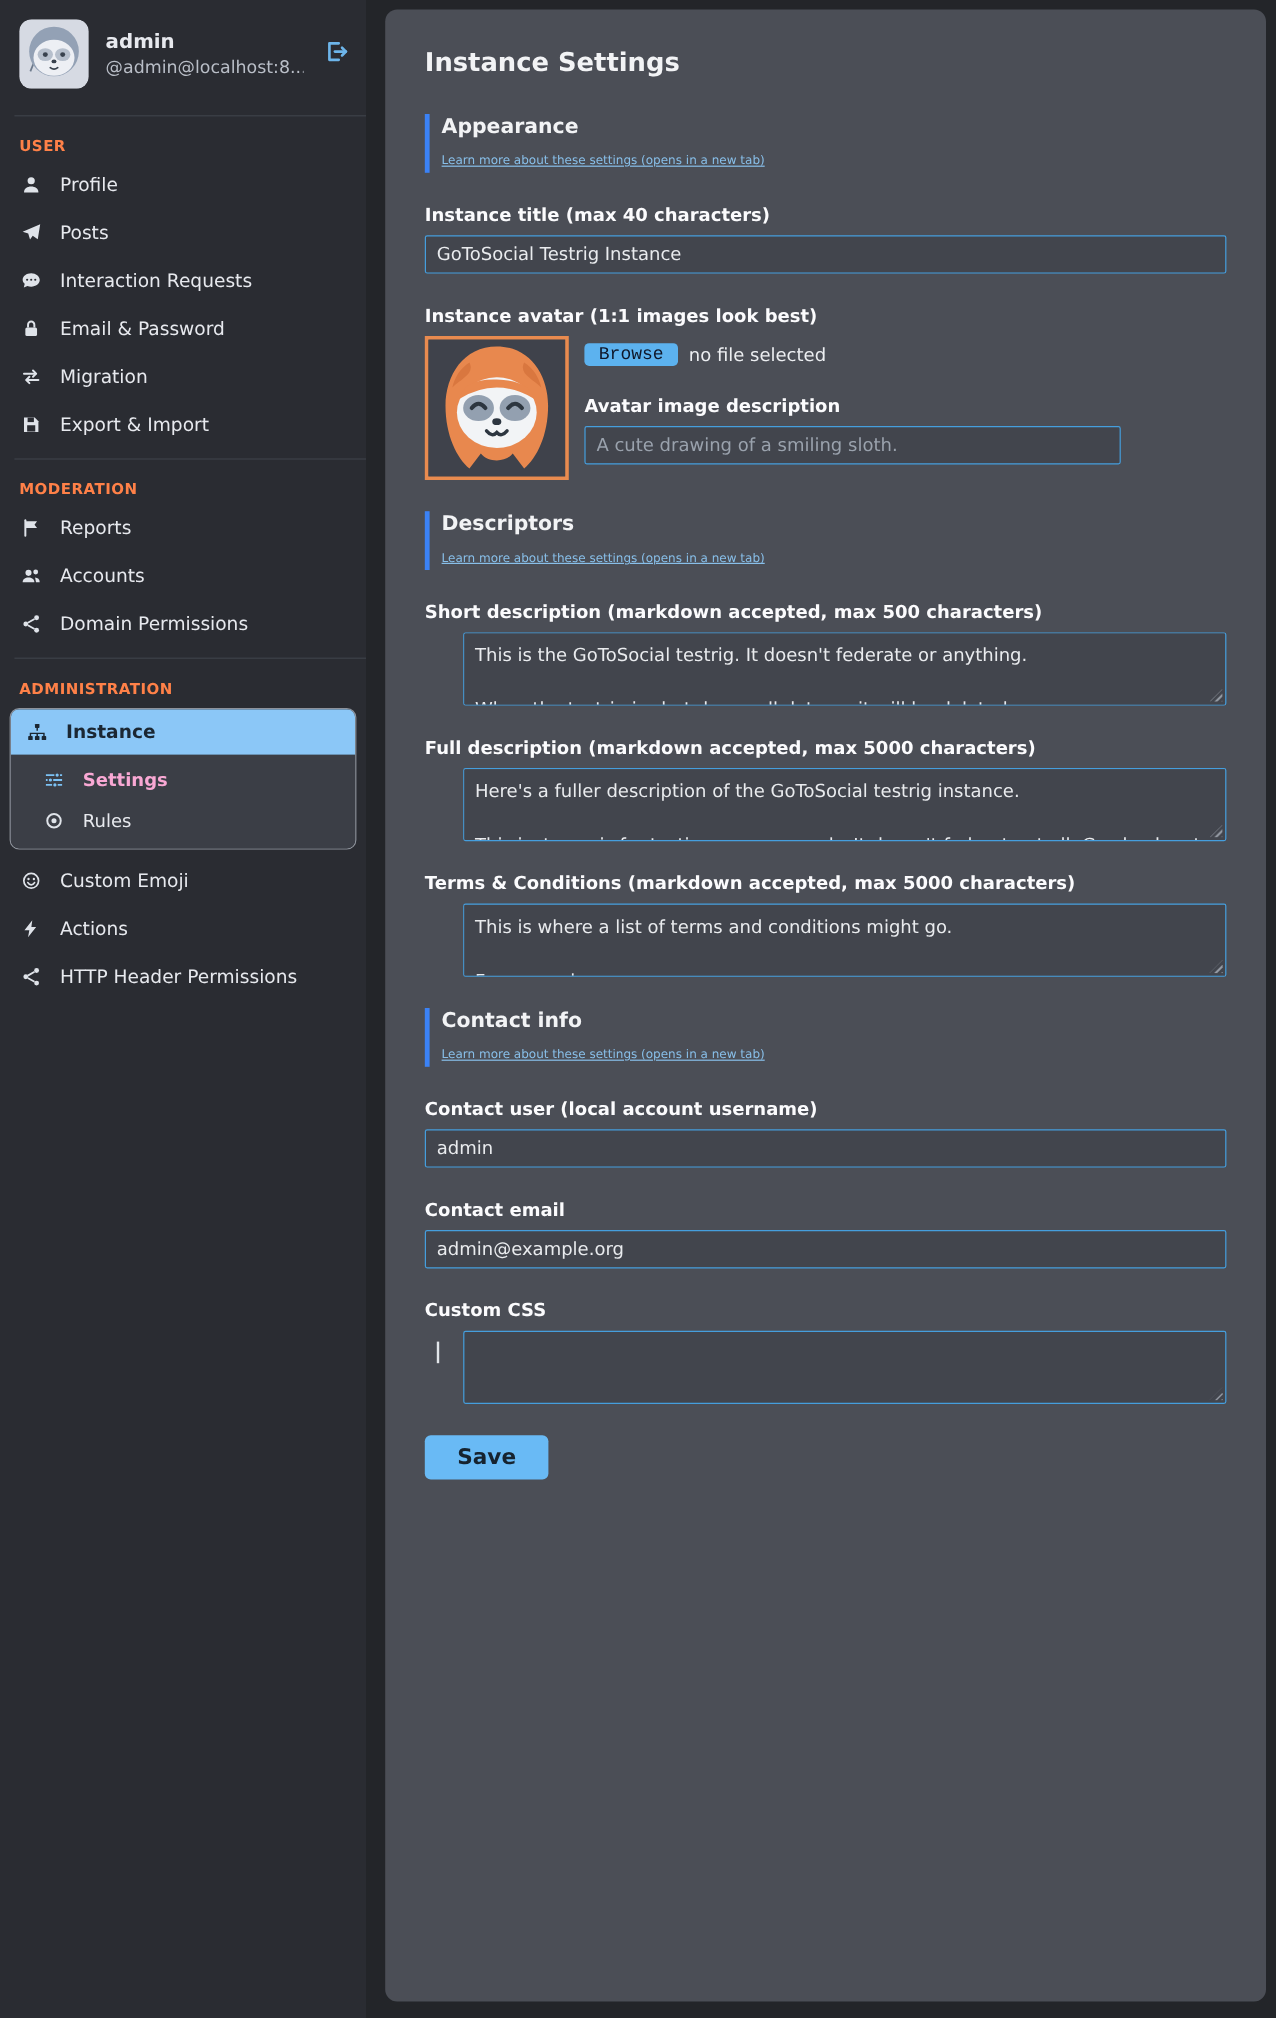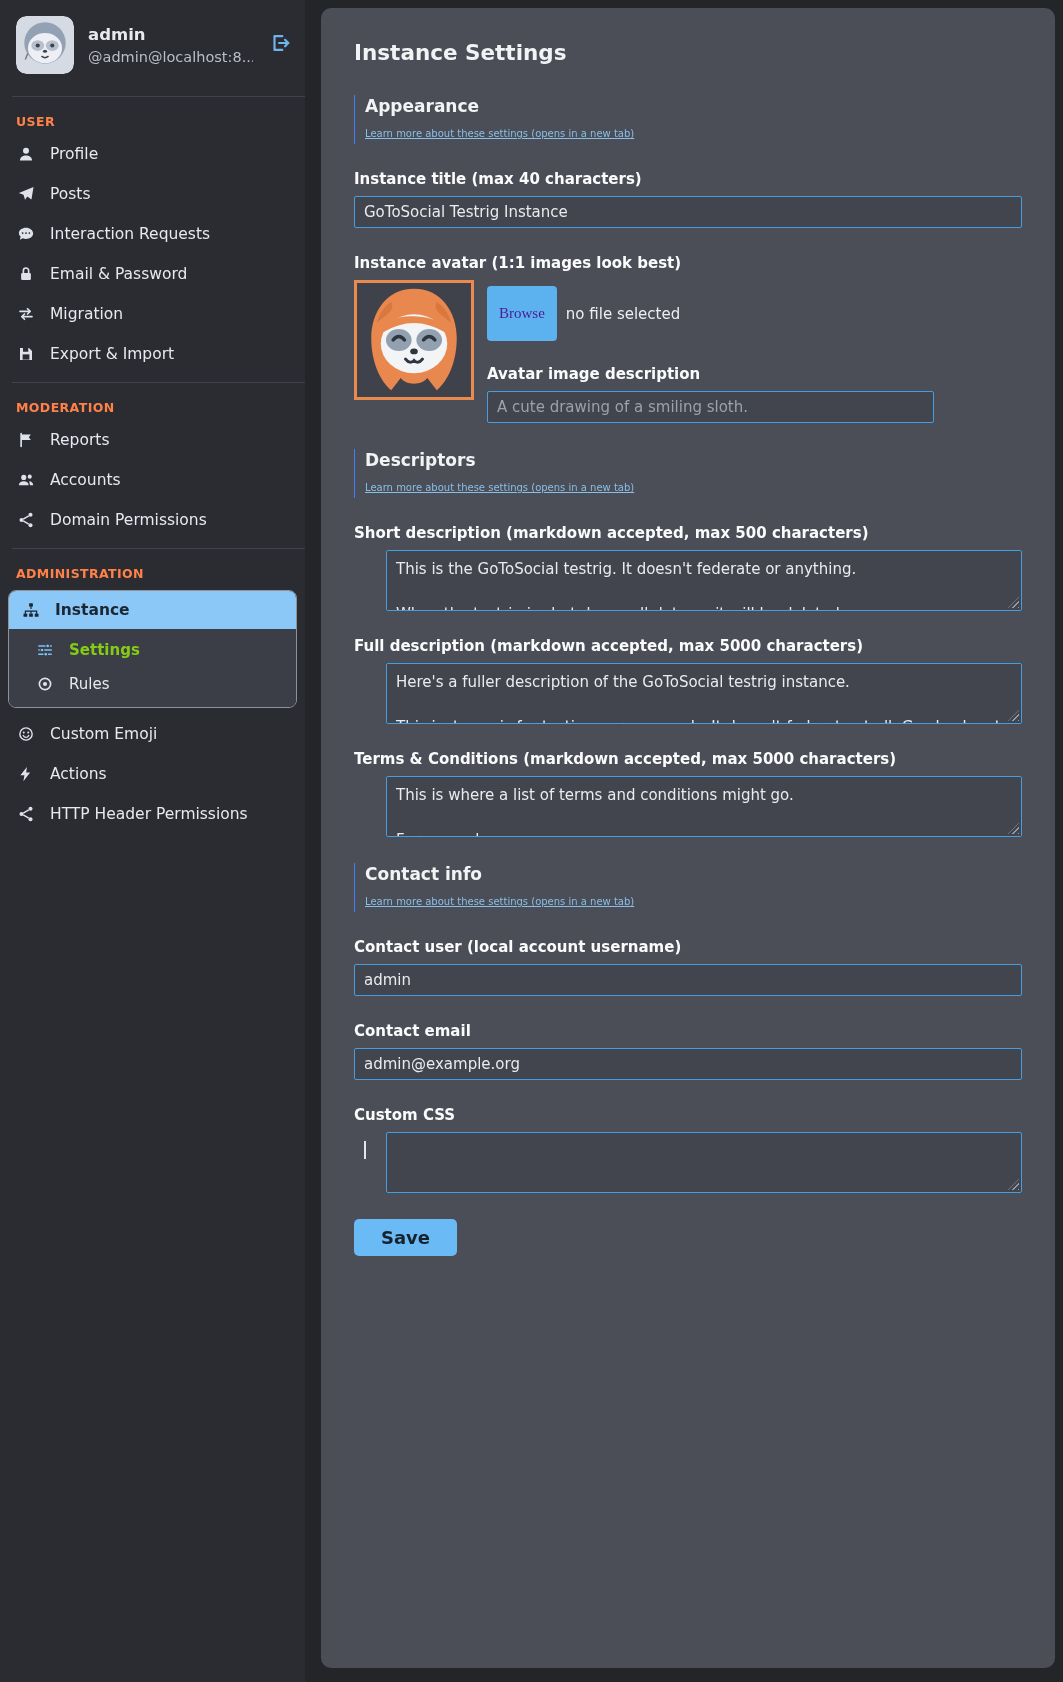--- a/index.html
+++ b/index.html
@@ -19,26 +19,26 @@
   .logout { flex:none; cursor:pointer; padding:2px; }
   .divider { border:none; border-top:1px solid #3e424a; margin:8px 0 4px 12px; }
   .sec-header { color:#ff8148; font-weight:bold; font-size:12.5px; letter-spacing:.4px; padding:13px 16px 5px; }
   .item { display:flex; align-items:center; gap:14px; padding:11px 16px; font-size:15.5px; cursor:pointer; }
   .item .ic { width:20px; display:flex; justify-content:center; flex:none; color:#dfe3e9; }
   .nav-group { margin:4px 8px 6px 8px; border:1px solid #8d929b; border-radius:8px; overflow:hidden; }
   .group-head { display:flex; align-items:center; gap:14px; padding:10px 12px; background:#8bc7f7; color:#1b2733; font-weight:bold; font-size:15.5px; cursor:pointer;text-align:center; }
   .group-head .ic { width:20px; display:flex; justify-content:center; color:#1b2733; }
   .sub { background:#3b3e46; padding:4px 0 6px; }
   .sub .item { padding:8px 16px 8px 26px; font-size:15px; }
-  .sub .item.active { color:#84cc16; font-weight:bold; }
+  .sub .item.active { color:#f9a8d4; font-weight:bold; }
   .sub .item.active .ic { color:#7cc2f5; }
   
   .panel { position:absolute; left:321px; top:8px; width:734px; min-height:1660px; background:#4b4e56; border-radius:10px; padding:30px 33px 24px; }
   h1.page-title { font-size:21.5px; margin:2px 0 30px; font-weight:bold; }
-  .section-head { border-left:1px solid #3b82f6; padding:1px 0 3px 10px; margin-bottom:26px; }
+  .section-head { border-left:4px solid #3b82f6; padding:1px 0 3px 10px; margin-bottom:26px; }
   .section-head h2 { font-size:17px; margin:0 0 7px; font-weight:bold; }
   .section-head a { color:#88bfe9; font-size:10px; text-decoration:underline; cursor:pointer; }
   .field { margin-bottom:26px; }
   .field .flabel { display:block; font-weight:bold; font-size:15px; margin-bottom:8px; color:#fbfbfd; }
   .tin {
     display:block; width:100%; background:#42454d; border:1.5px solid #459edd; border-radius:2px;
     color:#e9ebee; font-size:15px; padding:5px 9px; height:32px;
     font-family:"DejaVu Sans","Liberation Sans",sans-serif; outline:none;
   }
   .tin::placeholder { color:#9aa2ad; }
@@ -47,21 +47,21 @@
   .h-short { height:146px; } .h-full { height:146px; } .h-terms { height:150px; }
   .h-css { height:196px; font-family:"DejaVu Sans Mono","Liberation Mono",monospace; }
   .grip { position:absolute; right:3px; bottom:3px; width:11px; height:11px; pointer-events:none;
     background:repeating-linear-gradient(135deg, transparent 0 2.5px, #959ba4 2.5px 4px);
     clip-path:polygon(100% 0, 100% 100%, 0 100%); }
   .caret { position:absolute; left:10px; top:9px; width:1.5px; height:18px; background:#e2e6ea; }
   .avatar-row { display:flex; gap:13px; }
   .avatar-box { width:120px; height:120px; border:3px solid #e98b4f; flex:none; background:#3f424b; }
   .avatar-col { flex:1; padding-top:3px; }
   .browse-row { display:flex; align-items:center; gap:9px; margin:3px 0 24px; }
-  .browse-btn { background:#5cb2ef; color:#4c1d95; padding:19px 12px; border-radius:4px; border:none; font-size:15px; cursor:pointer; font-family:Liberation Serif, serif; }
+  .browse-btn { background:#5cb2ef; color:#0f172a; padding:1px 12px; border-radius:4px; border:none; font-size:15px; cursor:pointer; font-family:Liberation Mono, monospace; }
   .file-status { font-size:15px; color:#eceef1; }
   .desc-input { max-width:447px; }
   .save-btn { display:inline-block; background:#69baf5; color:#16232f; font-weight:bold; font-size:18px; padding:8px 27px; border:none; border-radius:5px; margin-top:14px; cursor:pointer; font-family:inherit; }
 </style>
 </head>
 <body>
 
 <nav class="sidebar">
   <div class="user-card">
     <svg class="u-avatar" viewBox="0 0 56 56">

